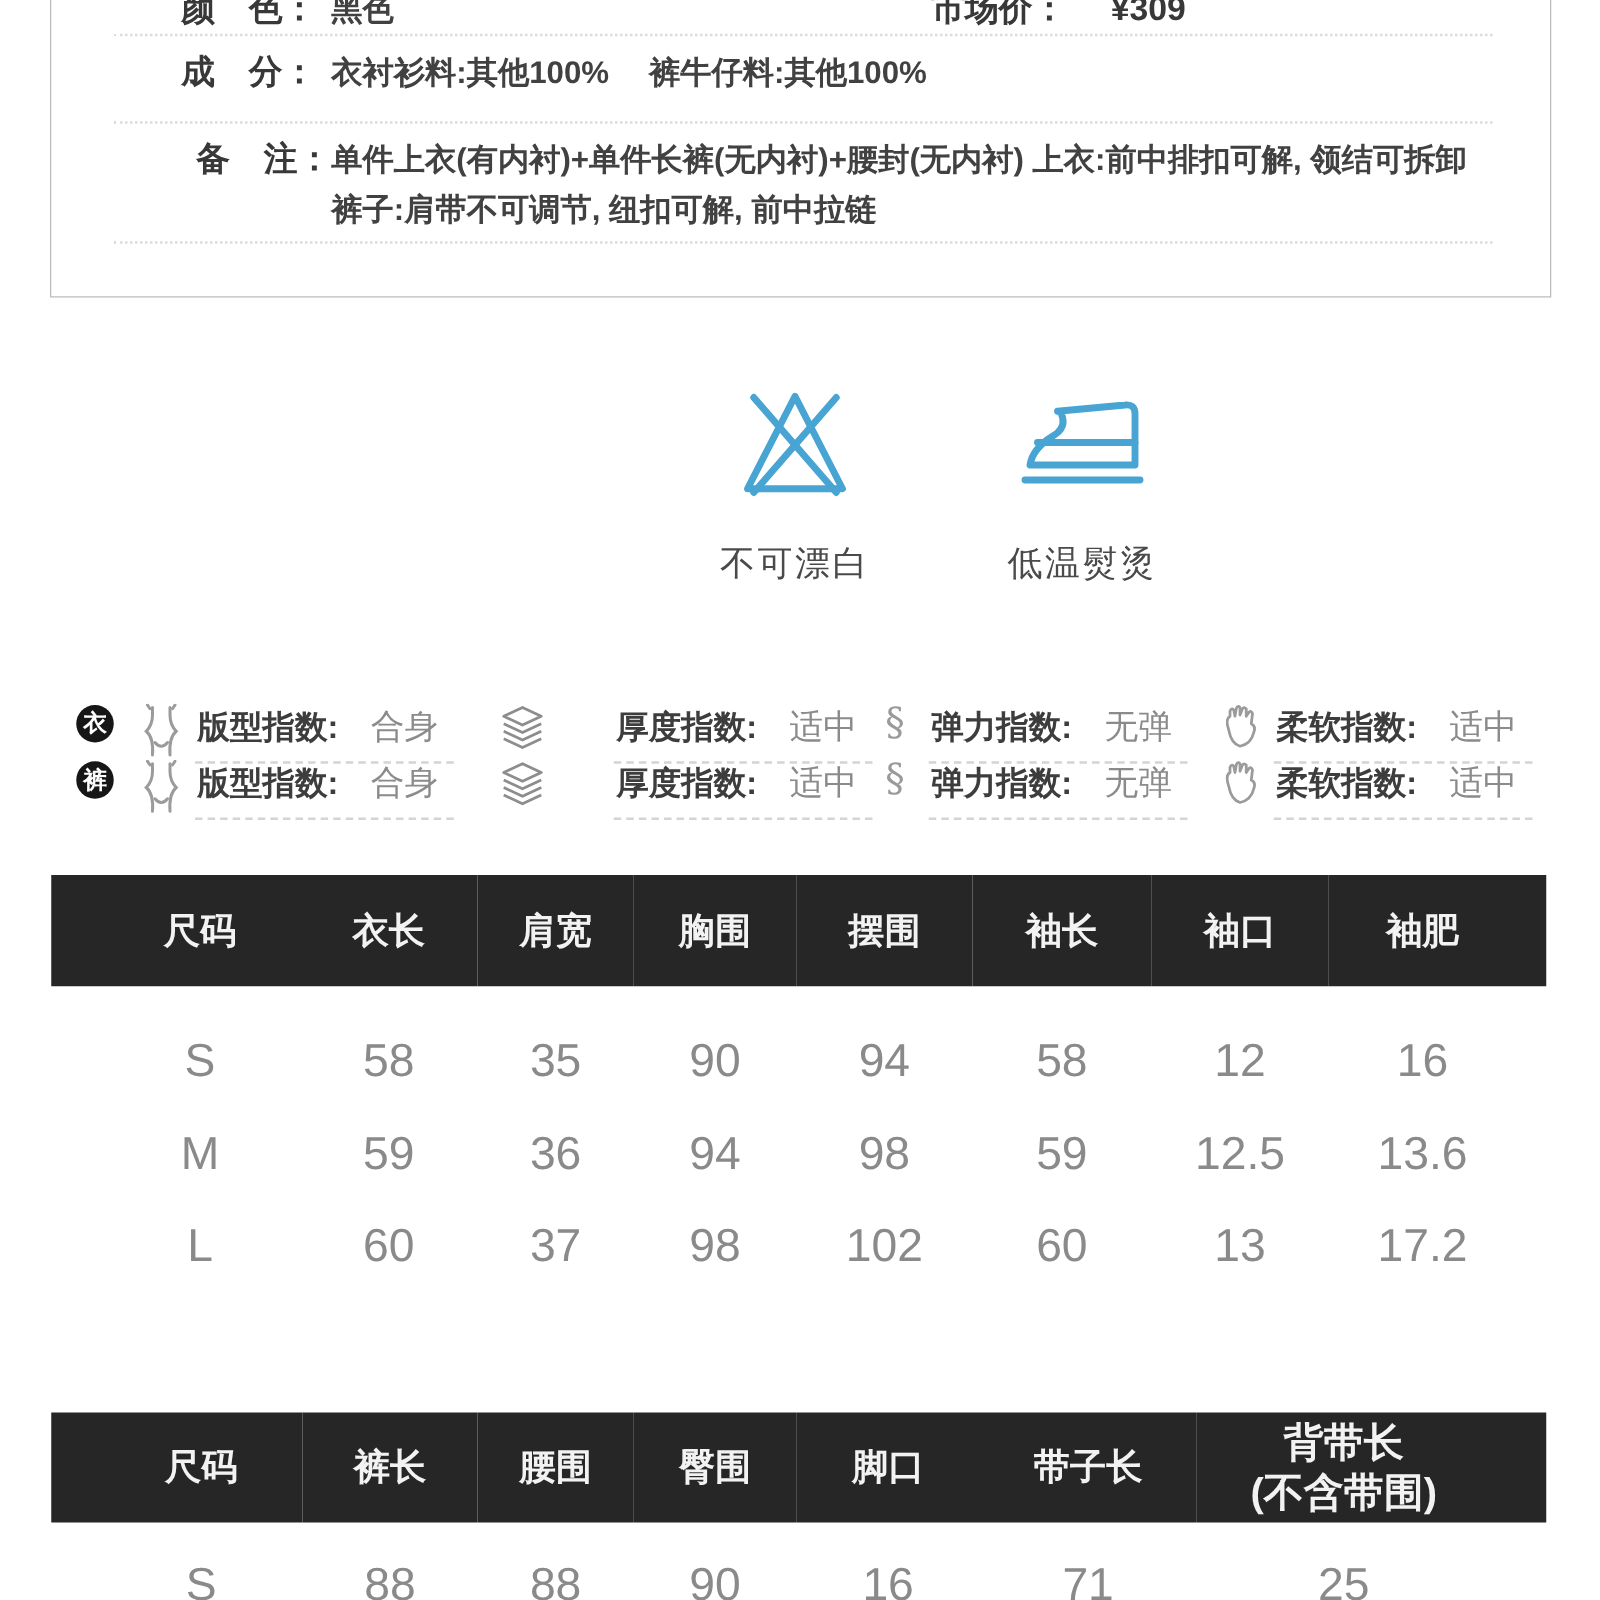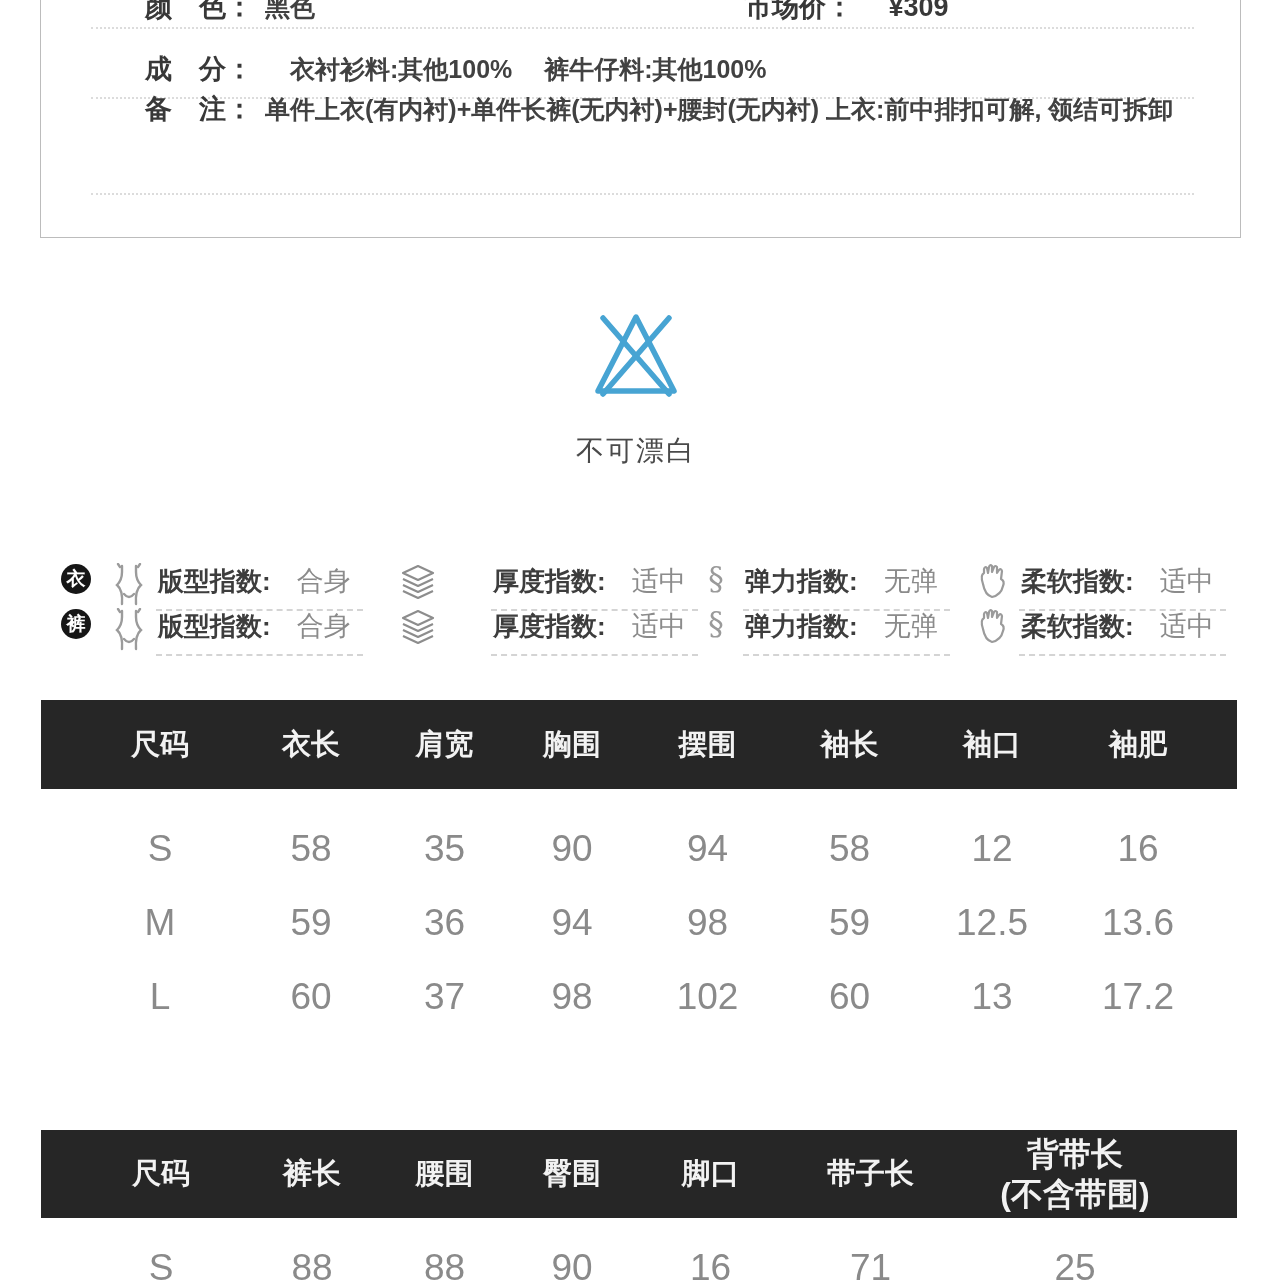--- a/index.html
+++ b/index.html
@@ -5,22 +5,22 @@
   html,body{margin:0;padding:0;background:#fff;}
   body{font-family:"Liberation Sans","DejaVu Sans",sans-serif;}
   #page{position:relative;width:1280px;height:1280px;overflow:hidden;background:#ffffff;}
 
   
   .info-box{position:absolute;left:40px;top:-70px;width:1199px;height:306px;border:1px solid #bcbcbc;background:#fff;}
   .info-row{position:absolute;left:104px;right:40px;display:flex;align-items:baseline;white-space:nowrap;}
   .ilabel{width:120px;flex:0 0 120px;font-size:27px;font-weight:bold;color:#383838;}
   .ivalue{font-size:25px;font-weight:bold;color:#414141;}
   .r1{top:58px;}
-  .r2{top:120px;gap:25px;}
-  .r3{top:160px;}
+  .r2{top:108px;}
+  .r3{top:178px;text-align:right;}
   .r4{top:220px;}
   .price{position:absolute;left:600px;top:0;font-size:27px;font-weight:bold;color:#383838;}
   .price .pv{margin-left:28px;}
   .dot{position:absolute;left:50px;right:46px;border-top:2px dotted #dcdcdc;height:0;}
   .d1{top:96px;}
   .d2{top:166px;}
   .d3{top:262px;}
 
   
   .care-item{position:absolute;top:298px;width:220px;text-align:center;}
@@ -81,32 +81,46 @@
     <div class="dot d1"></div>
     <div class="info-row r2">
       <span class="ilabel">成　分：</span>
       <span class="ivalue">衣衬衫料:其他100%　 裤牛仔料:其他100%</span>
     </div>
     <div class="dot d2"></div>
     <div class="info-row r3">
       <span class="ilabel">备　注：</span>
       <span class="ivalue">单件上衣(有内衬)+单件长裤(无内衬)+腰封(无内衬) 上衣:前中排扣可解, 领结可拆卸</span>
     </div>
+    <div class="info-row r4">
+      <span class="ilabel"></span>
+      <span class="ivalue">裤子:肩带不可调节, 纽扣可解, 前中拉链</span>
+    </div>
     <div class="dot d3"></div>
   </div>
 
   <div class="care-item c1">
     <div class="care-icon">
       <svg width="106" height="96" viewBox="0 0 106 96" fill="none" stroke="#47a4d3" stroke-width="5.5" stroke-linecap="round" stroke-linejoin="round">
         <path d="M53 13 L91 87 L15 87 Z"></path>
         <path d="M20 14 L86 90"></path>
         <path d="M86 14 L20 90"></path>
       </svg>
     </div>
     <div class="care-label">不可漂白</div>
+  </div>
+  <div class="care-item c2">
+    <div class="care-icon">
+      <svg width="106" height="96" viewBox="0 0 106 96" fill="none" stroke="#47a4d3" stroke-width="5.5" stroke-linecap="round" stroke-linejoin="round">
+        <path d="M33 25 L87 20 Q95 19 95 27 L95 68 L11 68 Q13 55 29 45 Q41 38 36 27 Q35 25 33 25 Z"></path>
+        <path d="M17 50 L95 50"></path>
+        <path d="M7 80 L99 80"></path>
+      </svg>
+    </div>
+    <div class="care-label">低温熨烫</div>
   </div>
 
   <div id="index-rows">
       <div class="idx-row idx-row-0">
         <span class="badge">衣</span>
         <div class="idx-grp g0">
           <span class="idx-icon">
             <svg width="36" height="44" viewBox="0 0 36 44" fill="none" stroke="#9b9b9b" stroke-width="2.4" stroke-linecap="round">
               <path d="M11 3 v6 q0 8 -5 13 q6 5 5 19"></path>
               <path d="M25 3 v6 q0 8 5 13 q-6 5 -5 19"></path>

